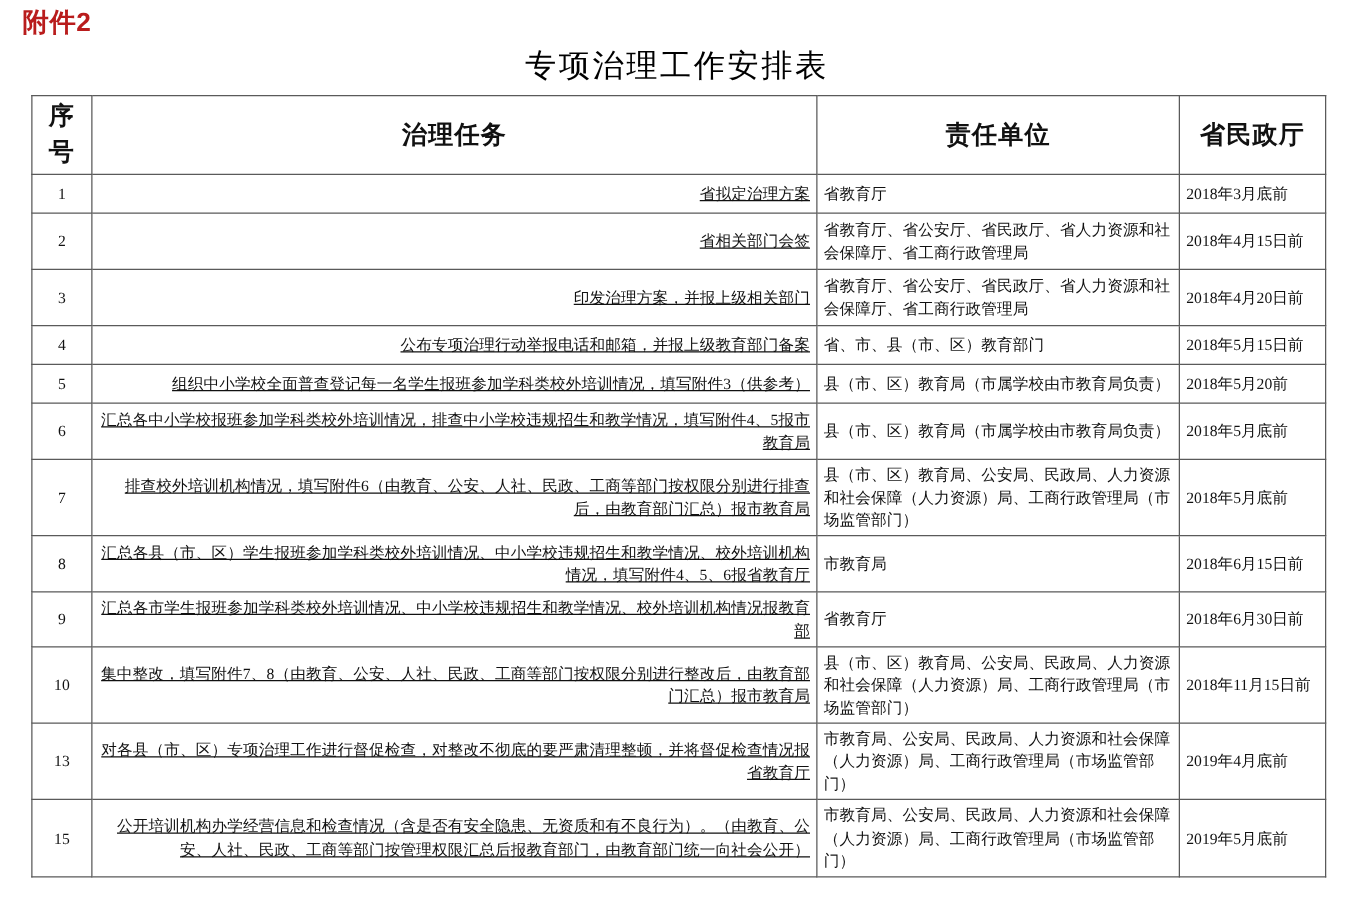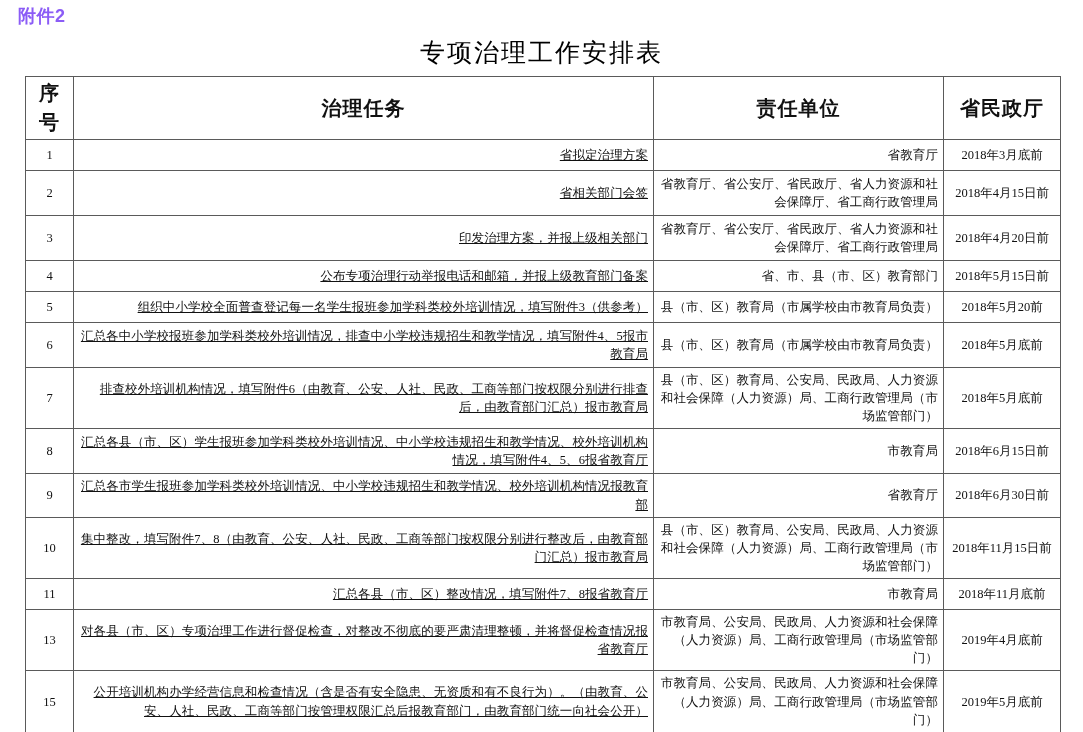--- a/index.html
+++ b/index.html
@@ -18,25 +18,25 @@
   .page {
     width: 1083px;
     height: 732px;
     position: relative;
     box-sizing: border-box;
   }
   .attachment-label {
     position: absolute;
     top: 4px;
     left: 18px;
-    font-size: 18px;
+    font-size: 21px;
     font-family: "Liberation Sans", "DejaVu Sans", sans-serif;
     font-weight: 700;
     letter-spacing: 0.5px;
-    color: #8b5cf6;
+    color: #b91c1c;
   }
   .doc-title {
     position: absolute;
     top: 36px;
     left: 0;
     width: 1083px;
     text-align: center;
     font-size: 25px;
     font-weight: 400;
     letter-spacing: 2px;
@@ -79,25 +79,24 @@
   td.idx {
     text-align: center;
     font-size: 12.5px;
   }
   td.task {
     text-align: right;
     letter-spacing: 0.1px;
     text-decoration: underline;
   }
   td.unit {
-    text-align: right;
+    text-align: left;
     letter-spacing: 0.1px;
   }
   td.time {
-    text-align: center;
     font-size: 12px;
     white-space: nowrap;
   }
   tr.r1 td { height: 24px; }
   tr.r2 td { height: 38px; }
   tr.r3 td { height: 52px; }
 </style>
 </head>
 <body>
 
@@ -177,26 +176,20 @@
             <td class="task">汇总各市学生报班参加学科类校外培训情况、中小学校违规招生和教学情况、校外培训机构情况报教育部</td>
             <td class="unit">省教育厅</td>
             <td class="time">2018年6月30日前</td>
           </tr>
           <tr class="r3">
             <td class="idx">10</td>
             <td class="task">集中整改，填写附件7、8（由教育、公安、人社、民政、工商等部门按权限分别进行整改后，由教育部门汇总）报市教育局</td>
             <td class="unit">县（市、区）教育局、公安局、民政局、人力资源和社会保障（人力资源）局、工商行政管理局（市场监管部门）</td>
             <td class="time">2018年11月15日前</td>
           </tr>
-          <tr class="r1">
-            <td class="idx">11</td>
-            <td class="task">汇总各县（市、区）整改情况，填写附件7、8报省教育厅</td>
-            <td class="unit">市教育局</td>
-            <td class="time">2018年11月底前</td>
-          </tr>
           <tr class="r2">
             <td class="idx">13</td>
             <td class="task">对各县（市、区）专项治理工作进行督促检查，对整改不彻底的要严肃清理整顿，并将督促检查情况报省教育厅</td>
             <td class="unit">市教育局、公安局、民政局、人力资源和社会保障（人力资源）局、工商行政管理局（市场监管部门）</td>
             <td class="time">2019年4月底前</td>
           </tr>
           <tr class="r3">
             <td class="idx">15</td>
             <td class="task">公开培训机构办学经营信息和检查情况（含是否有安全隐患、无资质和有不良行为）。（由教育、公安、人社、民政、工商等部门按管理权限汇总后报教育部门，由教育部门统一向社会公开）</td>
             <td class="unit">市教育局、公安局、民政局、人力资源和社会保障（人力资源）局、工商行政管理局（市场监管部门）</td>

